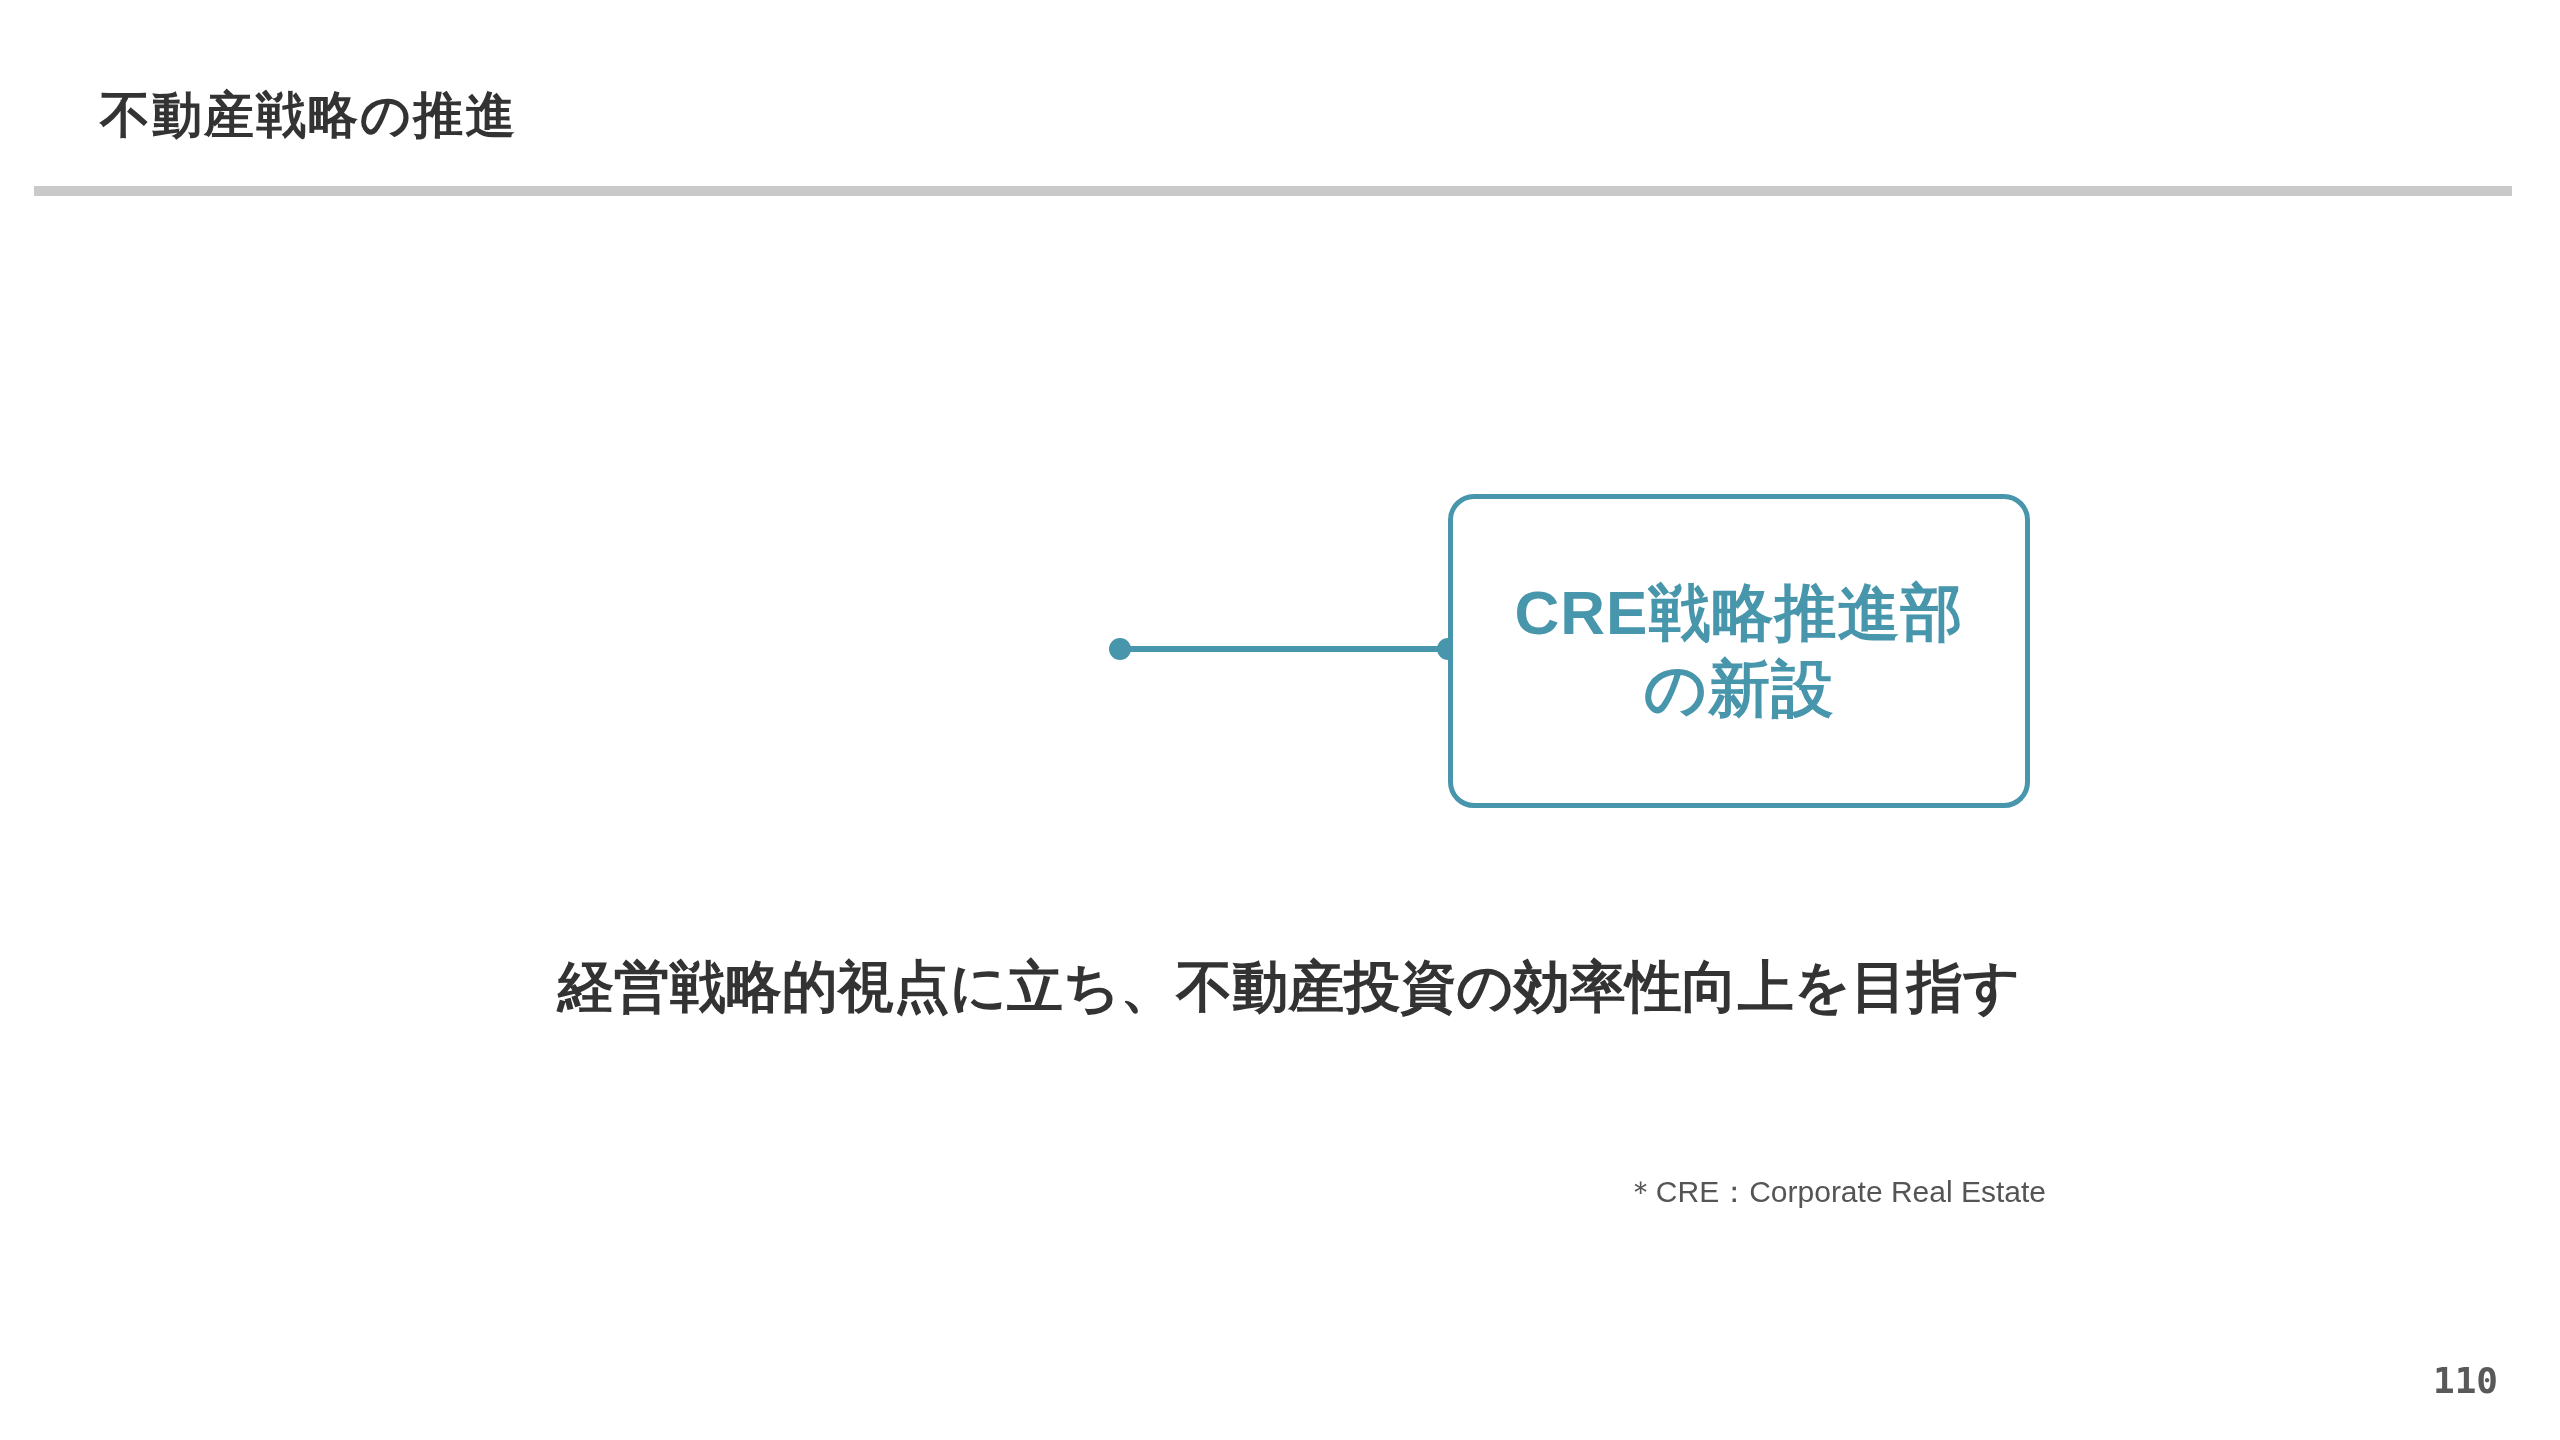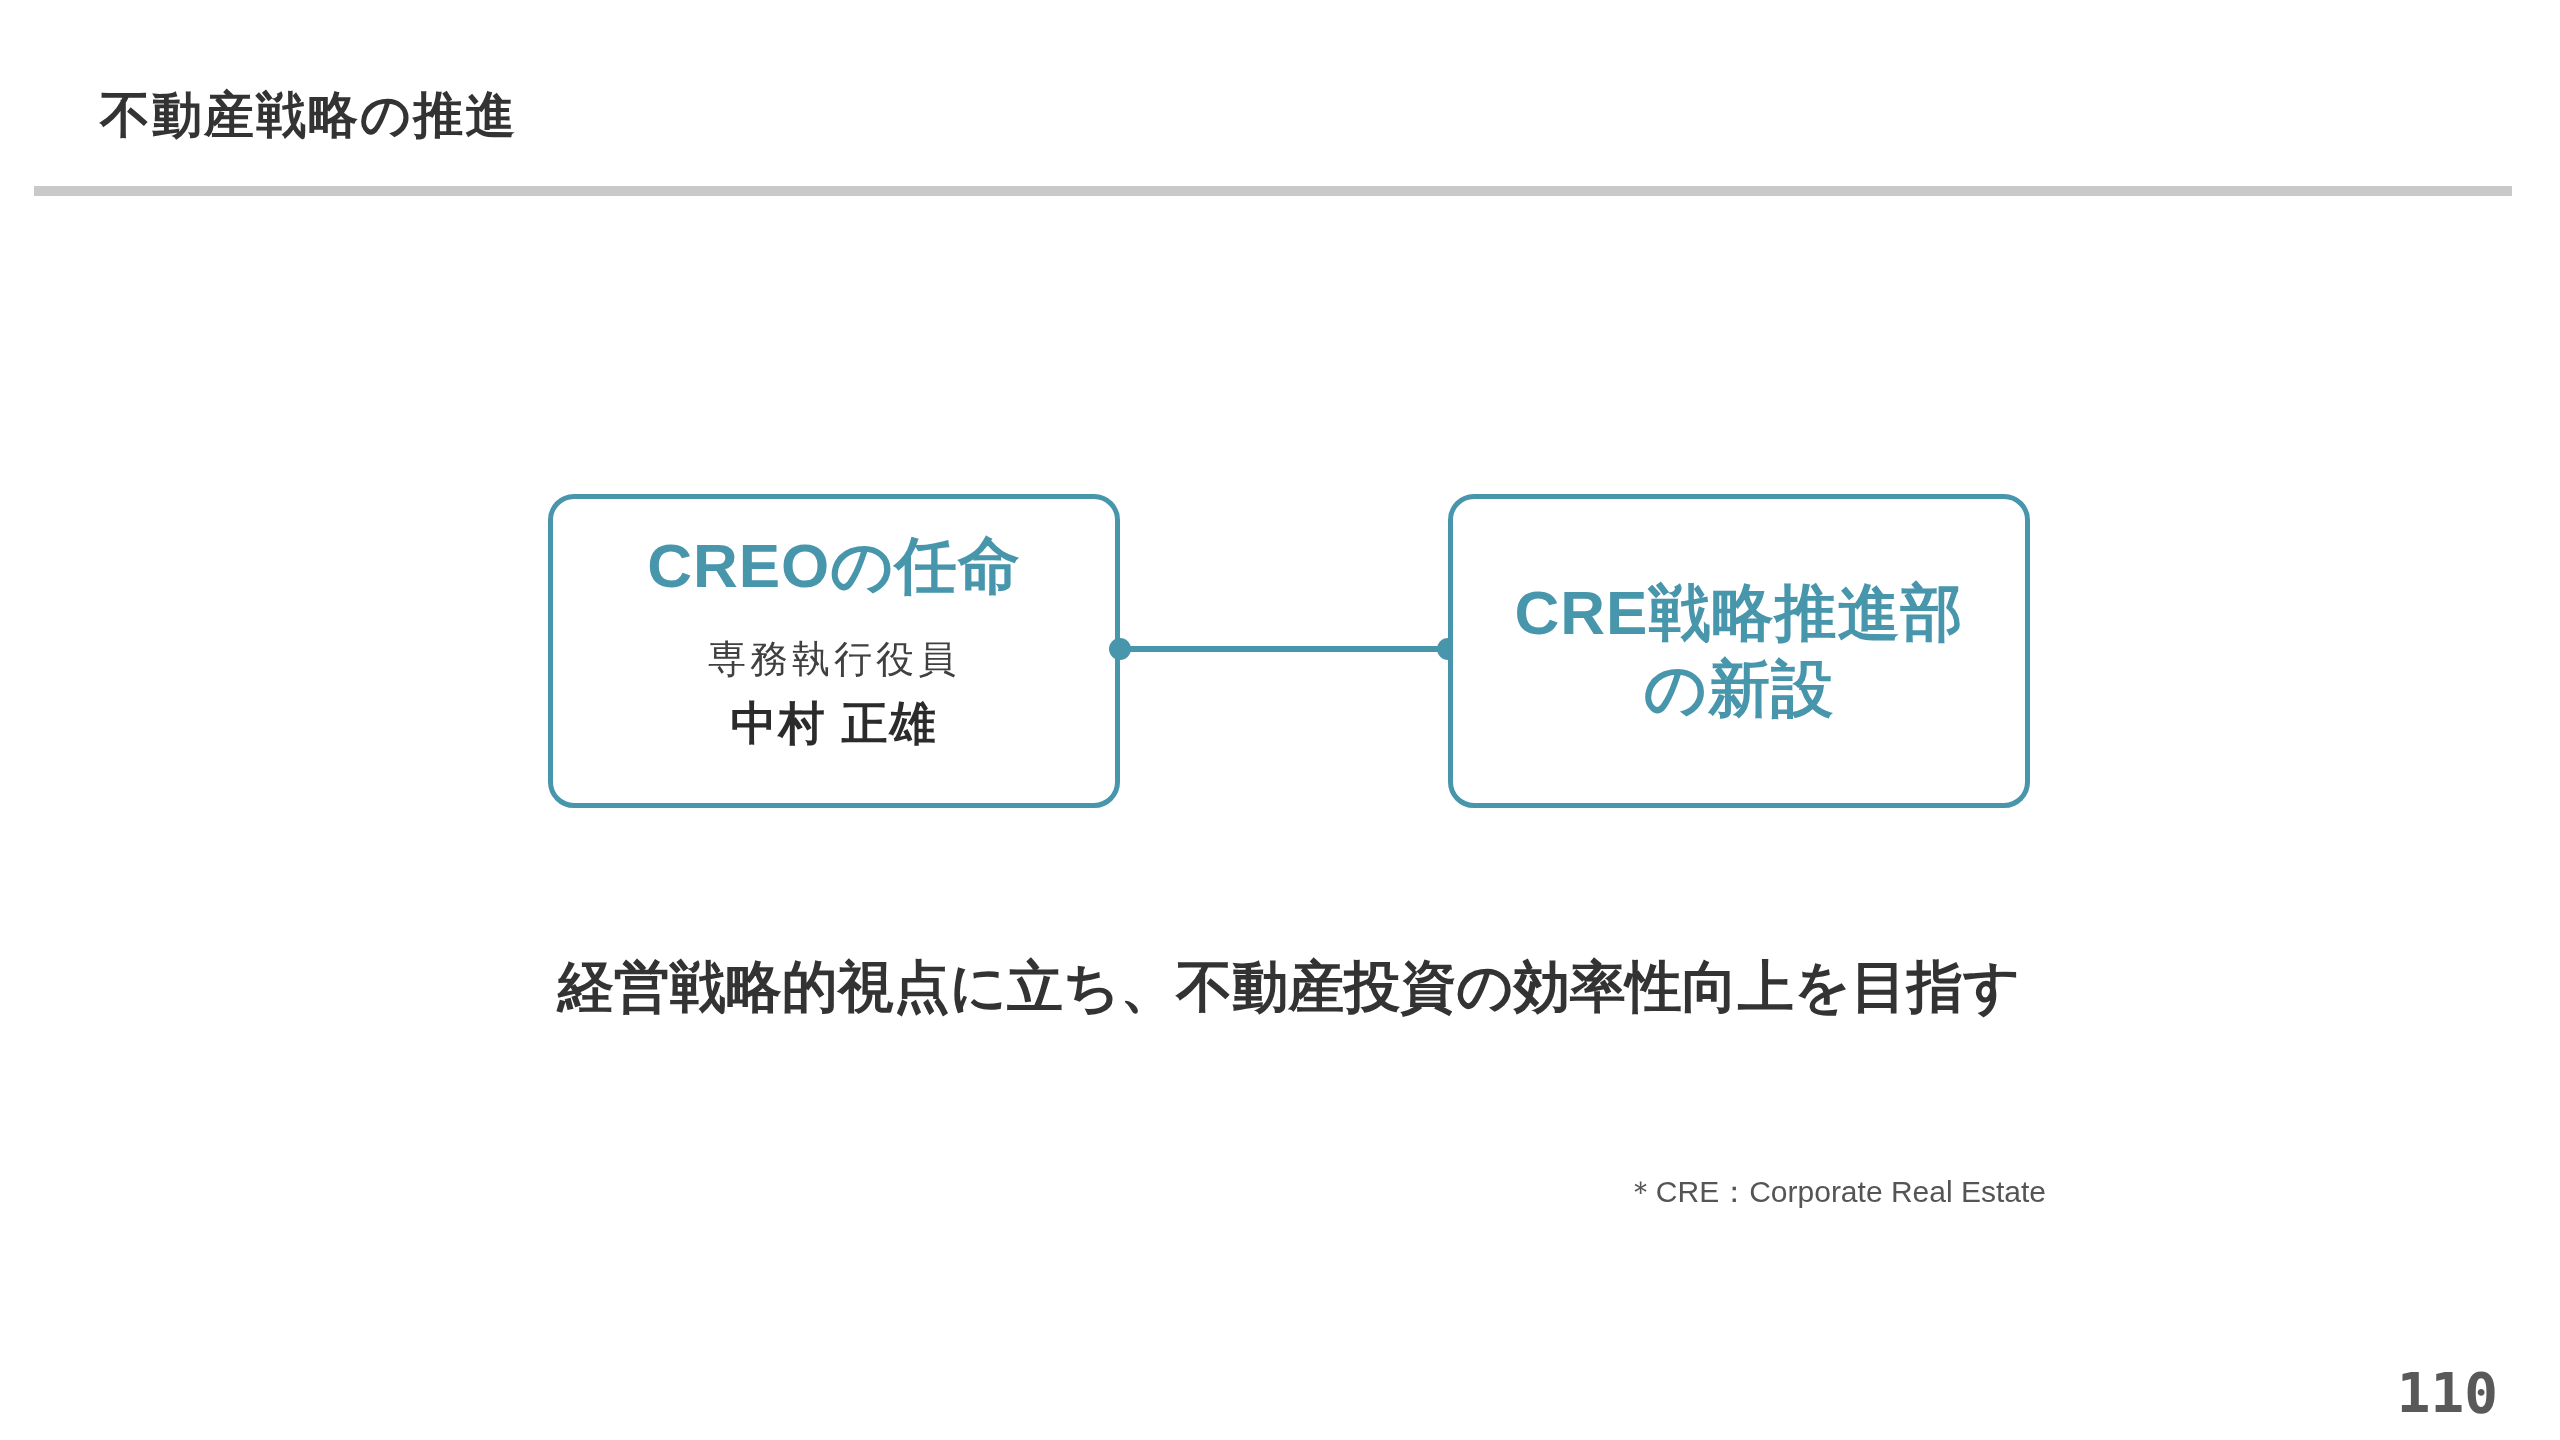--- a/index.html
+++ b/index.html
@@ -86,40 +86,35 @@
   }
   .footnotes{
     position:absolute;right:514px;top:1142px;
     text-align:right;
     font-size:30px;font-weight:400;color:#555555;
     line-height:2.0;
     white-space:nowrap;
   }
   .page-number{
     position:absolute;right:62px;top:1340px;
-    font-size:56px;font-weight:700;color:#595959;
+    font-size:36px;font-weight:700;color:#595959;
     font-family:"DejaVu Sans Mono","Liberation Mono",monospace;
   }
 </style>
 </head>
 <body>
 
 <div id="slide">
 
   <div class="slide-title">不動産戦略の推進</div>
 
 
   <div class="divider"></div>
 
 
-  <div class="box box-left">
-    <div class="box-title">CREOの任命</div>
-    <div class="box-role">専務執行役員</div>
-    <div class="box-name">中村 正雄</div>
-  </div>
 
   <div class="connector-line"></div>
   <div class="connector-dot left"></div>
   <div class="connector-dot right"></div>
 
   <div class="box box-right">
     <div class="box-title">
       <div>CRE戦略推進部</div>
       <div>の新設</div>
     </div>

